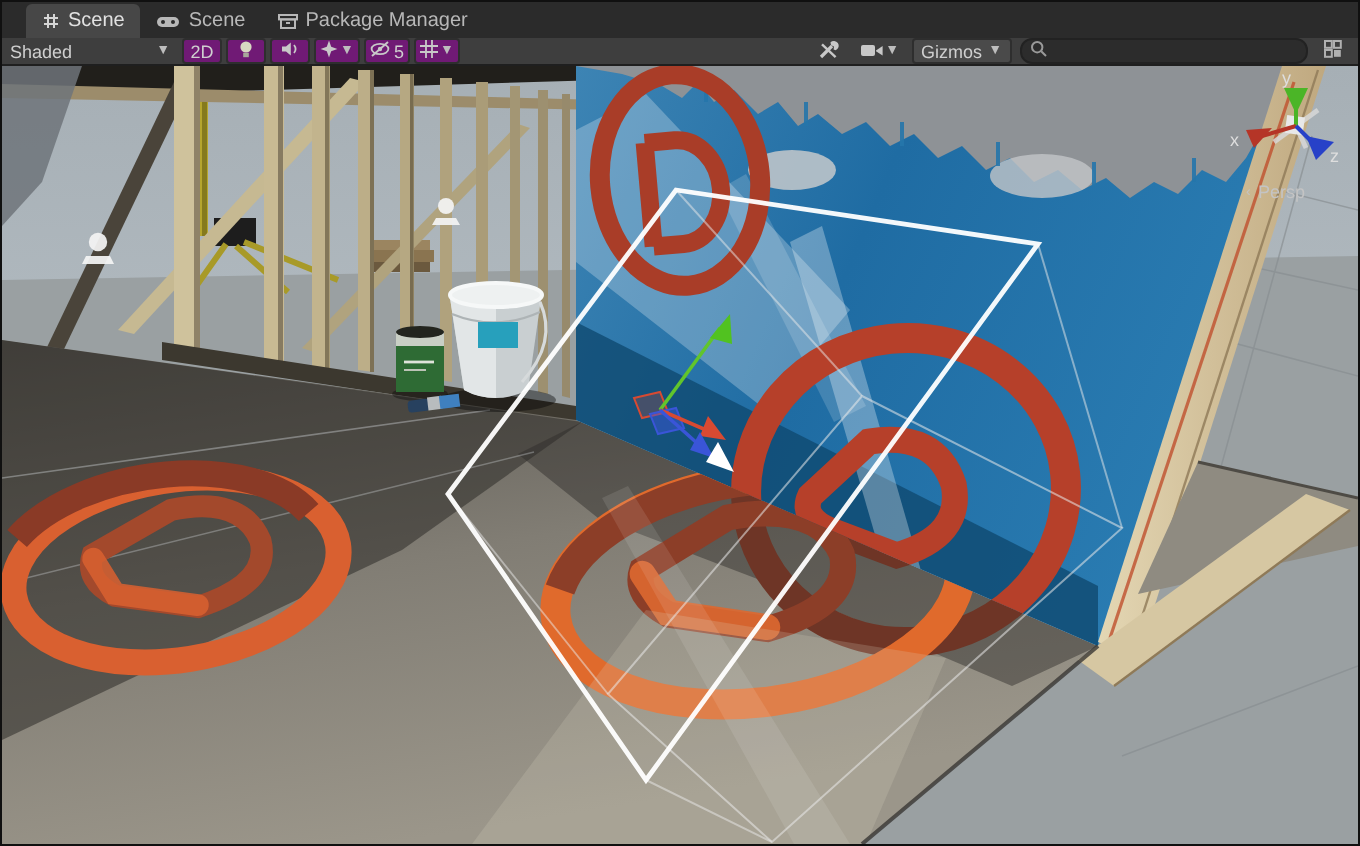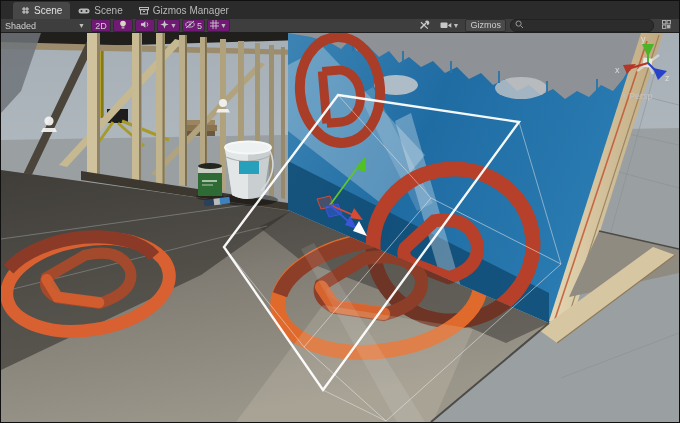--- a/index.html
+++ b/index.html
@@ -13,21 +13,21 @@
   .toolbar{position:absolute;left:0;top:18px;width:100%;height:13px;background:#3e3e3e;border-bottom:1px solid #1f1f1f;display:flex;align-items:center;font-size:9px;color:#cfcfcf;}
   .tleft{display:flex;align-items:center;height:100%;}
   .tright{margin-left:auto;display:flex;align-items:center;height:100%;padding-right:3px;}
   .shaded{display:flex;align-items:center;width:80px;justify-content:space-between;padding:0 4px;height:11px;}
   .tbtn{display:flex;align-items:center;justify-content:center;background:#701a75;border:1px solid #2e2e2e;border-radius:2px;height:11px;min-width:14px;padding:0 2px;margin-left:2px;gap:1px;}
   .tbtn.flat{background:transparent;border-color:transparent;}
   .caret{font-size:7px;color:#bdbdbd;line-height:1;}
   .searchbox{display:flex;align-items:center;gap:2px;background:#2c2c2c;border:1px solid #222;border-radius:6px;height:11px;width:134px;padding:0 4px;margin-left:4px;}
   .searchbox input{flex:1;background:transparent;border:none;outline:none;color:#bdbdbd;font-size:9px;font-family:"Liberation Sans",sans-serif;min-width:10px;height:10px;padding:0;}
   .searchbox input::placeholder{color:#8f8f8f;}
-  .gizmosbtn{display:flex;align-items:center;gap:3px;background:#4a4a4a;border:1px solid #2e2e2e;border-radius:2px;height:11px;padding:0 4px;margin-left:3px;flex-direction:column;}
+  .gizmosbtn{display:flex;align-items:center;gap:3px;background:#4a4a4a;border:1px solid #2e2e2e;border-radius:2px;height:11px;padding:0 4px;margin-left:3px;}
   
   .viewport{position:absolute;left:0;top:32px;width:678px;height:389px;background:#9aa0a3;}
   .viewport svg{display:block;}
 </style>
 </head>
 <body>
 
 <div class="window">
 
   <div class="tabstrip">
@@ -50,21 +50,21 @@
       <span>Scene</span>
     </div>
     <div class="tab">
       <span class="ticon">
         <svg width="10" height="9">
             <rect x="0.5" y="1.5" width="9" height="2.2" fill="none" stroke="#b8b8b8"></rect>
             <rect x="1.5" y="3.7" width="7" height="4.3" fill="none" stroke="#b8b8b8"></rect>
             <path d="M4 5.5h2" stroke="#b8b8b8"></path>
           </svg>
       </span>
-      <span>Gizmos Manager</span>
+      <span>Package Manager</span>
     </div>
   </div>
 
   <div class="toolbar">
     <div class="tleft">
       <div class="shaded">
         <span>Shaded</span>
         <span class="caret">▼</span>
       </div>
       <div class="tbtn">

